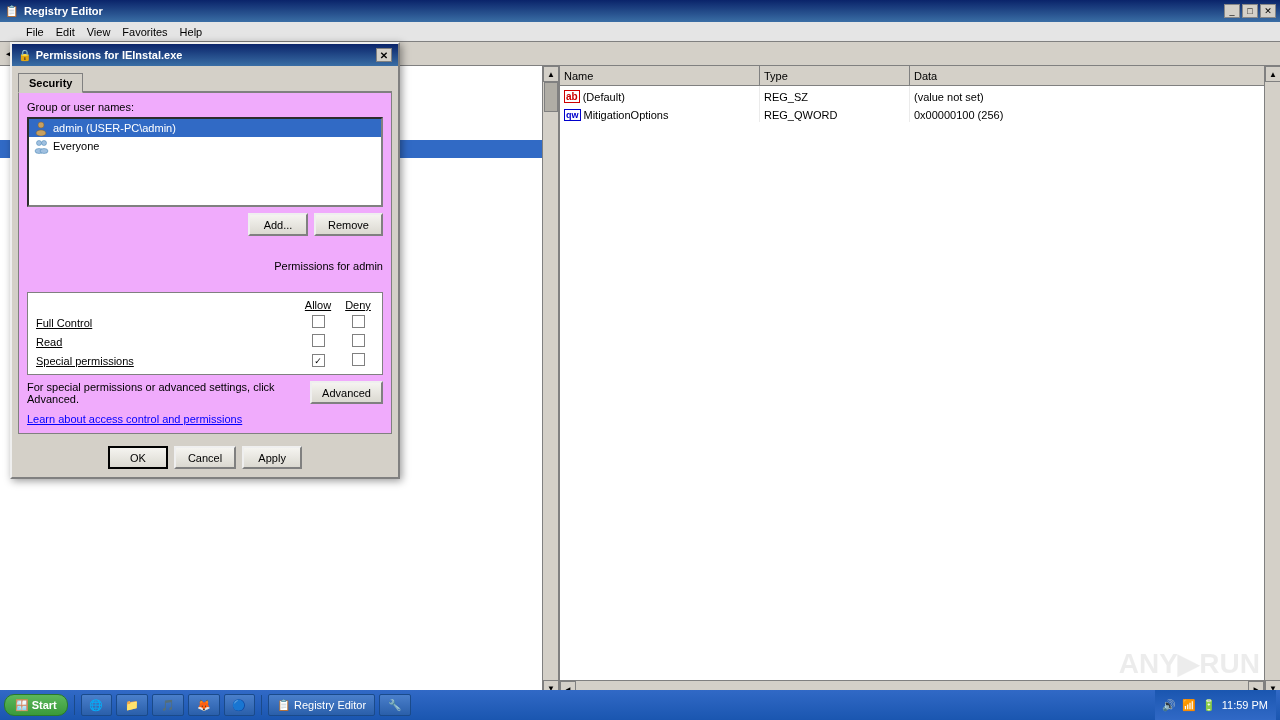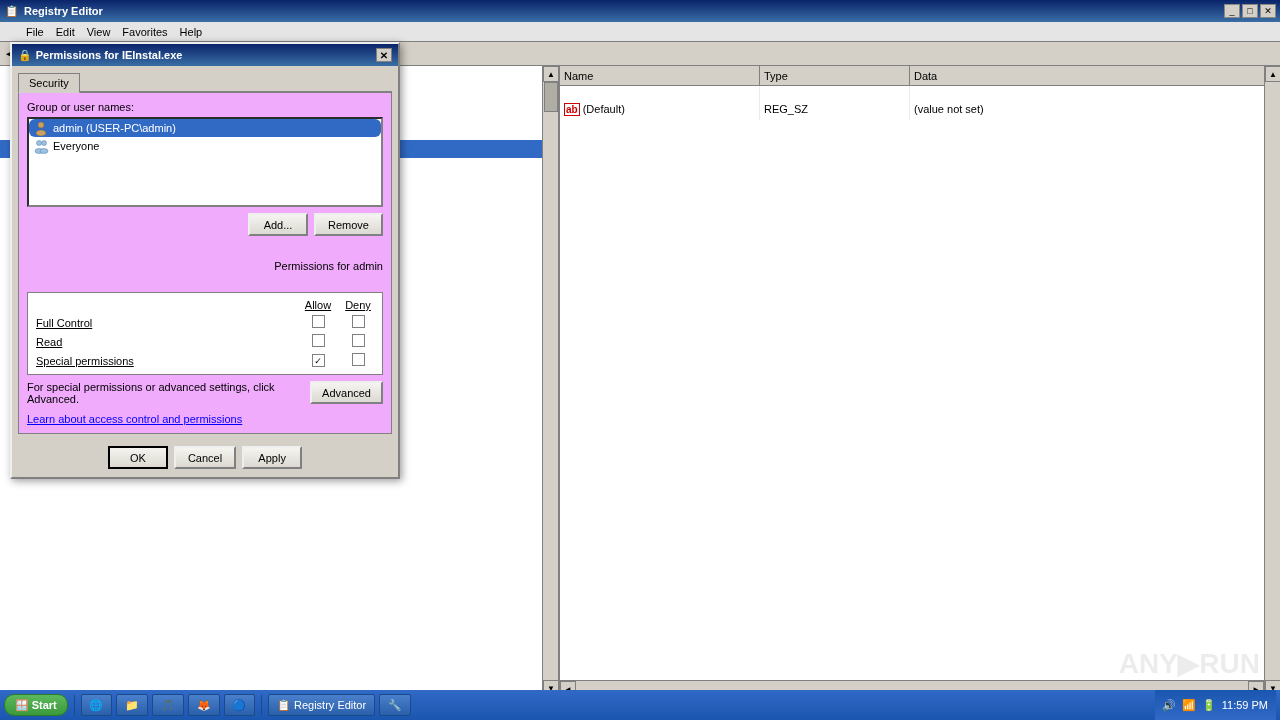--- a/index.html
+++ b/index.html
@@ -139,27 +139,27 @@
     }
 
     
     .registry-entry {
       display: grid;
       grid-template-columns: 200px 150px 1fr;
       height: 18px;
       align-items: center;
     }
     .registry-cell {
-      padding: 17px 4px;
+      padding: 1px 4px;
       font-size: 11px;
       border-right: 1px solid #ebebeb;
       white-space: nowrap;
       overflow: hidden;
       display: flex;
-      align-items: flex-start;
+      align-items: flex-end;
       gap: 3px;
       height: 100%;
     }
 
     
     .tree-content {
       padding: 2px 0;
       font-size: 11px;
     }
     .tree-item {
@@ -313,21 +313,21 @@
       padding: 3px 10px;
       font-size: 11px;
       cursor: pointer;
       position: relative;
       top: 1px;
     }
     .tab.active {
       background: #d4d0c8;
       border-bottom: 1px solid #d4d0c8;
       z-index: 1;
-      font-weight: normal;
+      font-weight: bold;
     }
 
     .tab-content {
       border: 1px solid #808080;
       background: #f0abfc;
       padding: 8px;
     }
 
     
     .user-list {
@@ -337,21 +337,20 @@
       margin-bottom: 6px;
       overflow: hidden;
     }
     .user-item {
       display: flex;
       align-items: center;
       height: 18px;
       padding: 0 4px;
       gap: 4px;
       font-size: 11px;
-      border-radius: 6px;
     }
     .user-item.selected { background: #316ac5; color: white; }
     .user-icon {
       width: 16px;
       height: 16px;
       flex-shrink: 0;
     }
 
     
     .btn {
@@ -682,20 +681,28 @@
     <div>
       <div class="registry-entry">
         <div class="registry-cell">
           <span style="color:#c00;font-size:10px;border:1px solid #c00;padding:0 1px;font-weight:bold;">ab</span>
           <span>(Default)</span>
         </div>
         <div class="registry-cell">REG_SZ</div>
         <div class="registry-cell">(value not set)</div>
       </div>
 
+      <div class="registry-entry">
+        <div class="registry-cell">
+          <span style="color:#00c;font-size:9px;border:1px solid #00c;padding:0 1px;font-weight:bold;">qw</span>
+          <span>MitigationOptions</span>
+        </div>
+        <div class="registry-cell">REG_QWORD</div>
+        <div class="registry-cell">0x00000100 (256)</div>
+      </div>
     </div>
 
     <div class="v-scroll">
       <div class="scroll-arrow">▲</div>
       <div class="scroll-track"></div>
       <div class="scroll-arrow">▼</div>
     </div>
 
     <div class="h-scroll" style="position:absolute;bottom:0;left:0;right:16px;">
       <div class="h-scroll-arrow">◄</div>

